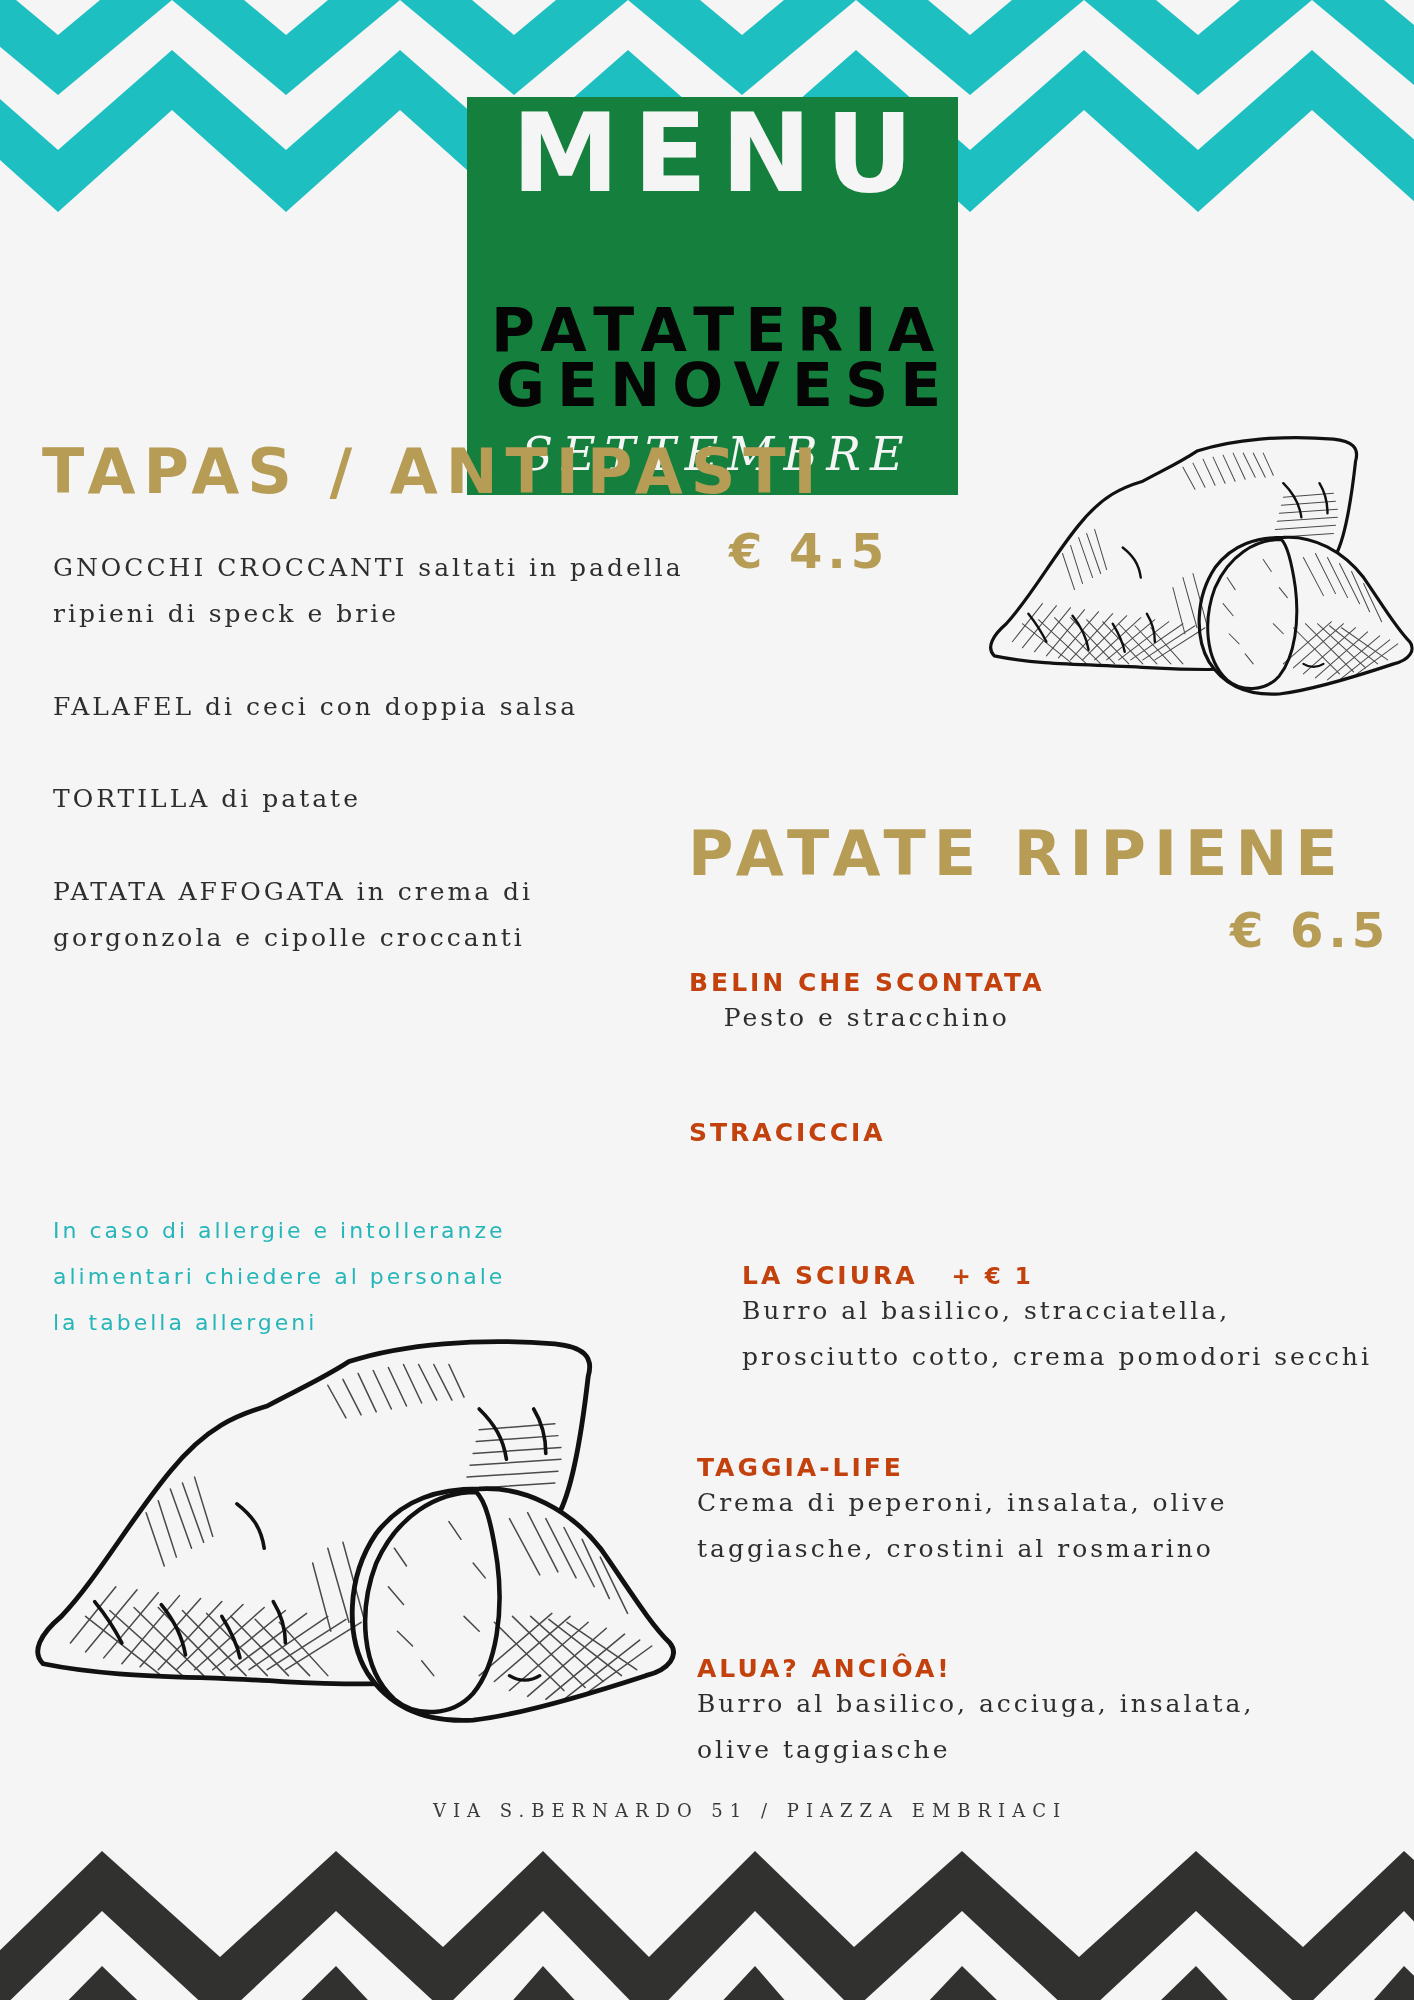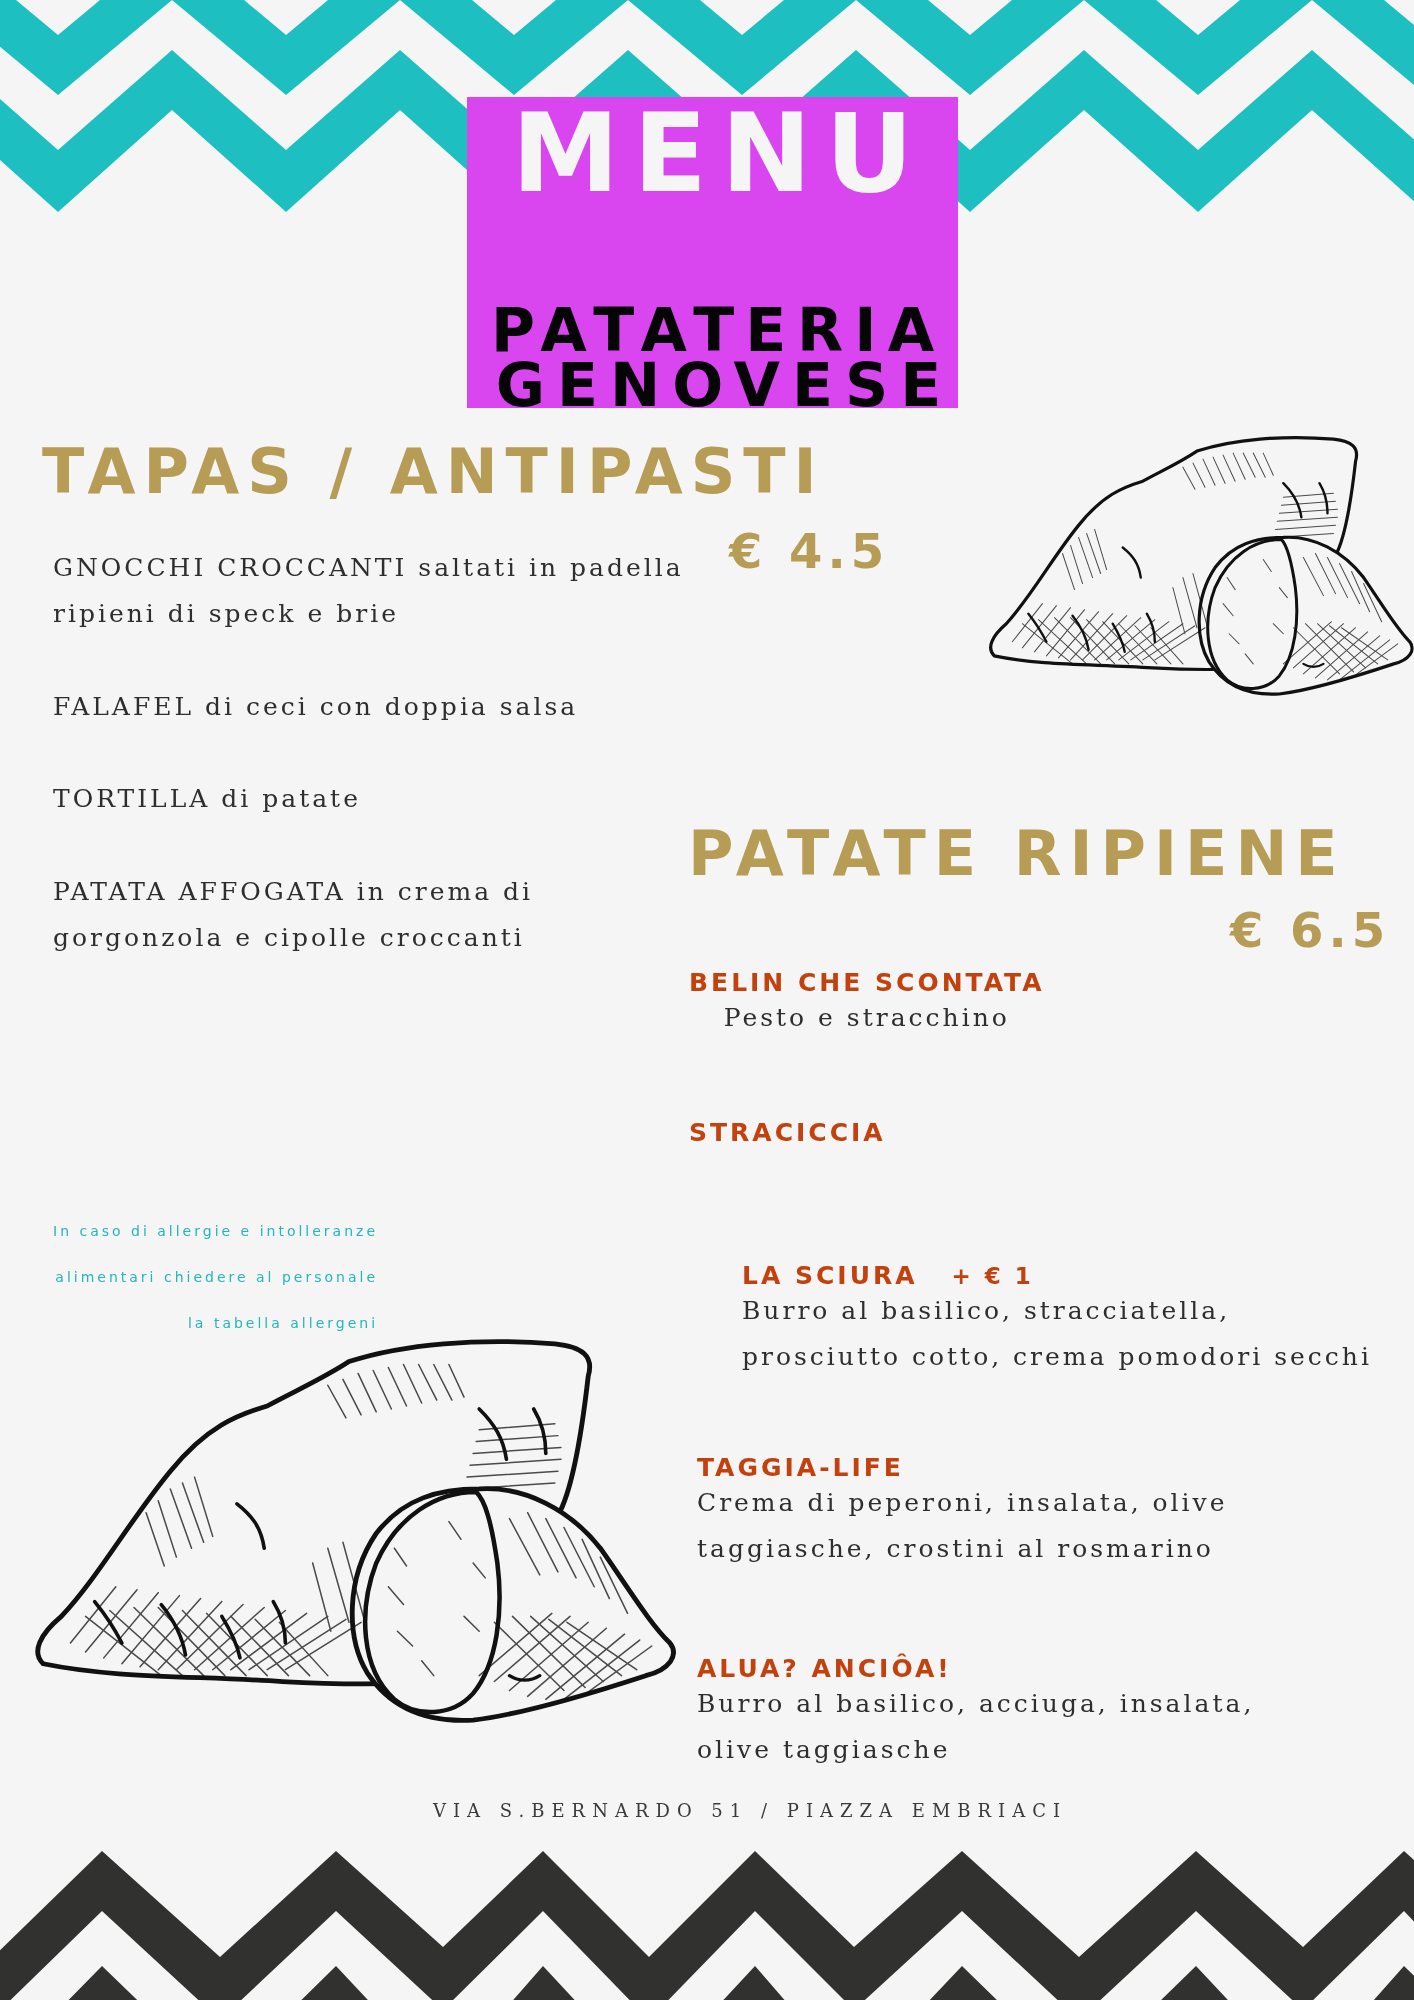--- a/index.html
+++ b/index.html
@@ -6,22 +6,22 @@
   body {
     width: 1414px; height: 2000px; position: relative; overflow: hidden;
     background: #f5f5f5;
     font-family: "Liberation Sans", sans-serif;
   }
   .abs { position: absolute; }
   svg.deco { position: absolute; left: 0; display: block; }
 
   
   .title-box {
-    left: 467px; top: 97px; width: 491px; height: 311px;
-    background: #d946ef;
+    left: 467px; top: 97px; width: 491px; height: 398px;
+    background: #15803d;
   }
   .title-menu {
     position: absolute; left: 0; right: 0; top: 2px; text-align: center;
     color: #f5f5f5; font-weight: bold; font-size: 108px; letter-spacing: 14px;
     line-height: 110px; font-family: "DejaVu Sans", sans-serif;
     padding-left: 14px;
   }
   .title-name {
     position: absolute; left: 0; right: 0; text-align: center;
     color: #050505; font-weight: bold; font-size: 60px; line-height: 60px;
@@ -50,22 +50,22 @@
     color: #2e2e2e; font-family: "DejaVu Serif", serif; font-size: 25px;
     line-height: 46px; letter-spacing: 3px; white-space: nowrap;
   }
   .item-name {
     color: #c2410c; font-weight: bold; font-family: "DejaVu Sans", sans-serif;
     font-size: 25px; line-height: 30px; letter-spacing: 3px; white-space: nowrap;
   }
   .item-extra { margin-left: 34px; font-size: 23px; }
 
   .allergy {
-    color: #24b6b9; font-family: "DejaVu Sans", sans-serif; font-size: 14px;
-    line-height: 46px; letter-spacing: 3px; white-space: nowrap; text-align: right;
+    color: #24b6b9; font-family: "DejaVu Sans", sans-serif; font-size: 22px;
+    line-height: 46px; letter-spacing: 3px; white-space: nowrap;
   }
   .address {
     color: #3a3a3a; font-family: "DejaVu Serif", serif; font-size: 18px;
     letter-spacing: 7px; white-space: nowrap;
   }
 </style>
 </head>
 <body>
 
 <svg width="0" height="0" style="position:absolute" aria-hidden="true">

